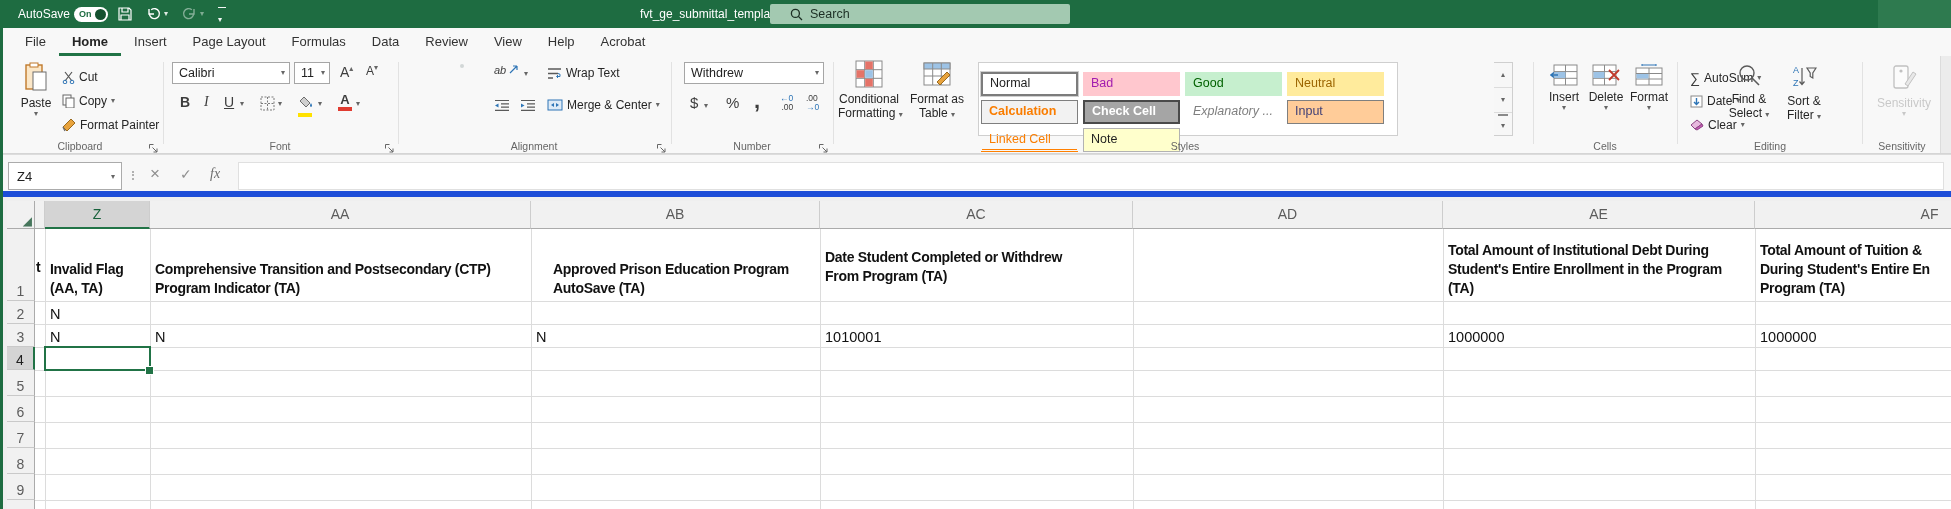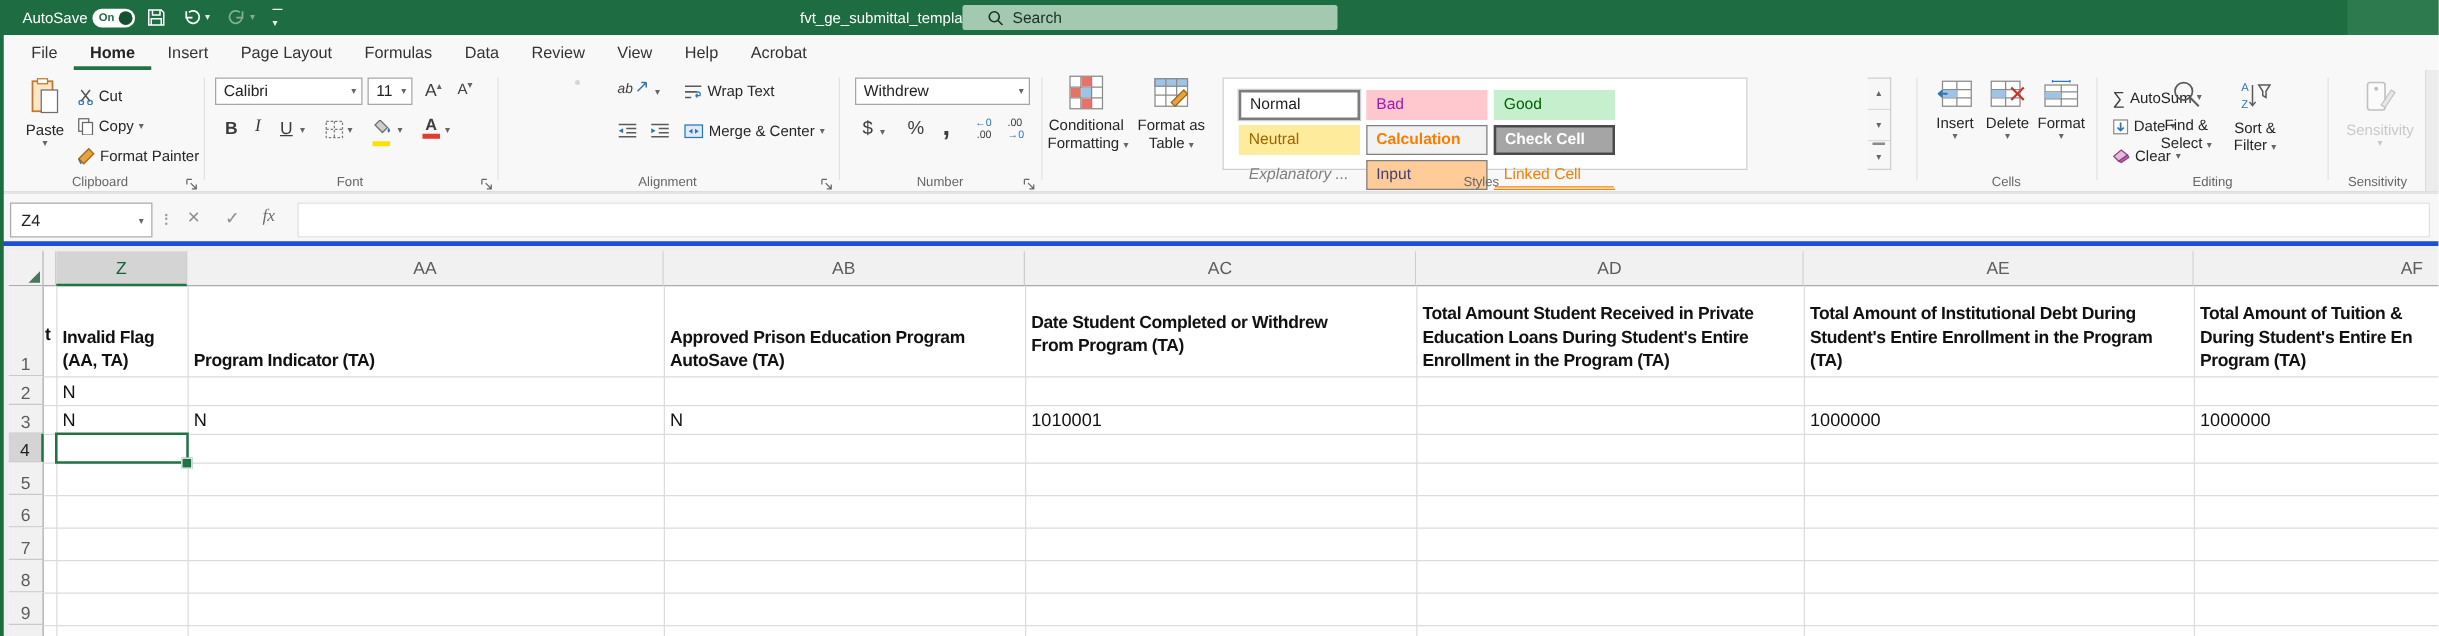--- a/index.html
+++ b/index.html
@@ -24,21 +24,21 @@
   .rlbl2{font-size:12px;color:#262626;white-space:nowrap;text-align:center}
   .chev{font-size:8px;color:#666;line-height:8px}
   .combo{background:#fff;border:1px solid #a6a6a6;font-size:12.5px;color:#222;box-sizing:border-box}
   .combo .cv{position:absolute;left:6px;top:3px;white-space:nowrap}
   .combo .cc{position:absolute;right:4px;top:6px}
   .chip{width:97px;height:24px;line-height:21px;padding:0 0 0 7px;box-sizing:border-box;
         font-size:12.5px;color:#1f1f1f;white-space:nowrap;overflow:hidden;border:1px solid transparent}
   .gal{display:flex;flex-wrap:wrap;gap:4px 5px;align-content:flex-start}
   .lines{width:15px;height:12px;background:repeating-linear-gradient(#5a5a5a 0 1.5px,transparent 1.5px 4.5px)}
   .hbtn{display:flex;align-items:center;gap:4px}
-  .fbar{left:0;top:154px;width:1951px;height:43px;background:#f7f7f7;border-top:1px solid #dcdcdc;border-bottom:4px solid #1d4ed8;box-sizing:border-box}
+  .fbar{left:0;top:154px;width:1951px;height:43px;background:#f7f7f7;border-top:1px solid #dcdcdc;border-bottom:6px solid #1d4ed8;box-sizing:border-box}
   .colhead{top:201px;height:28px;background:#f1f1f1;border-right:1px solid #cdcdcd;border-bottom:1px solid #ababab;
            box-sizing:border-box;font-size:14px;color:#5c5c5c;text-align:center;line-height:27px}
   .colhead.sel{background:#d4d4d4;color:#17613B;border-bottom:2px solid #217346;font-weight:400}
   .rowhead{left:7px;width:28px;background:#f1f1f1;border-right:1px solid #ababab;border-bottom:1px solid #c9c9c9;
            box-sizing:border-box;font-size:14px;color:#5c5c5c;display:flex;align-items:flex-end;justify-content:center;padding-bottom:1px}
   .rowhead.sel{background:#d4d4d4;color:#1f1f1f;border-right:2px solid #217346}
   .hcell{top:229px;height:72px;display:flex;flex-direction:column;justify-content:flex-end;align-items:flex-start;
          padding:0 0 3px 5px;box-sizing:border-box;font-size:14px;font-weight:700;letter-spacing:-0.3px;
          line-height:19px;color:#111;white-space:nowrap;overflow:hidden}
   .dcell{display:flex;align-items:flex-end;padding:0 0 2px 5px;box-sizing:border-box;font-size:14.5px;color:#111}
@@ -294,21 +294,21 @@
         <rect x="1" y="3" width="26" height="22" fill="#fff" stroke="#8a8a8a"></rect>
         <rect x="1" y="3" width="26" height="6" fill="#9DC3E6" stroke="#8a8a8a"></rect>
         <path d="M9.7 3 V25 M18.3 3 V25 M1 16 H27" stroke="#8a8a8a"></path>
         <path d="M14 22 L24 12 L27 15 L17 25 z" fill="#E8A33D" stroke="#9a6a1e"></path>
       </svg>
       <div class="rlbl2">Format as</div>
       <div class="rlbl2">
         <span>Table</span> <span class="chev">▾</span>
       </div>
     </div>
-    <div class="ab gal" style="left:978px;top:6px;width:420px;height:74px;background:#fff;border:1px solid #cfcfcf;box-sizing:border-box;padding:9px 12px">
+    <div class="ab gal" style="left:978px;top:6px;width:420px;height:74px;background:#fff;border:1px solid #cfcfcf;box-sizing:border-box;padding:9px 2px">
       <span class="chip" style="background:#ffffff;color:#1f1f1f;border:2px solid #7c7c7c;box-shadow:0 0 0 1px #cfcfcf;line-height:19px">Normal</span>
       <span class="chip" style="background:#FFC7CE;color:#a21caf">Bad</span>
       <span class="chip" style="background:#C6EFCE;color:#006100">Good</span>
       <span class="chip" style="background:#FFEB9C;color:#9C6500">Neutral</span>
       <span class="chip" style="background:#F2F2F2;color:#FA7D00;font-weight:700;border:1px solid #7F7F7F">Calculation</span>
       <span class="chip" style="background:#A5A5A5;color:#ffffff;font-weight:700;border:2px solid #4a4a4a;line-height:19px">Check Cell</span>
       <span class="chip" style="color:#7F7F7F;font-style:italic">Explanatory ...</span>
       <span class="chip" style="background:#FFCC99;color:#3F3F76;border:1px solid #7F7F7F">Input</span>
       <span class="chip" style="color:#FA7D00;border-bottom:3px double #FF8001">Linked Cell</span>
       <span class="chip" style="background:#FFFFCC;color:#1f1f1f;border:1px solid #B2B2B2">Note</span>
@@ -470,34 +470,30 @@
     <div class="ab" style="left:35px;top:277px;width:1916px;height:1px;background:#dcdcdc"></div>
     <div class="ab" style="left:35px;top:303px;width:1916px;height:1px;background:#dcdcdc"></div>
 
     <div class="ab" style="left:36px;top:62px;width:9px;height:20px;overflow:hidden;font-size:14px;font-weight:700;color:#111">t</div>
 
     <div class="ab hcell" style="left:45px;width:105px;top:32px">
       <span>Invalid Flag</span>
         <span>(AA, TA)</span>
     </div>
     <div class="ab hcell" style="left:150px;width:381px;top:32px">
+      <span>Comprehensive Transition and Postsecondary (CTP)</span>
         <span>Program Indicator (TA)</span>
     </div>
-    <div class="ab hcell" style="left:531px;width:289px;top:32px">
+    <div class="ab hcell" style="left:548px;width:289px;top:32px">
       <span>Approved Prison Education Program</span>
         <span>AutoSave (TA)</span>
     </div>
     <div class="ab hcell" style="left:820px;width:313px;top:20px">
       <span>Date Student Completed or Withdrew</span>
         <span>From Program (TA)</span>
-    </div>
-    <div class="ab hcell" style="left:1133px;width:310px;top:32px">
-      <span>Total Amount Student Received in Private</span>
-        <span>Education Loans During Student's Entire</span>
-        <span>Enrollment in the Program (TA)</span>
     </div>
     <div class="ab hcell" style="left:1443px;width:312px;top:32px">
       <span>Total Amount of Institutional Debt During</span>
         <span>Student's Entire Enrollment in the Program</span>
         <span>(TA)</span>
     </div>
     <div class="ab hcell" style="left:1755px;width:196px;top:32px">
       <span>Total Amount of Tuition &amp;</span>
         <span>During Student's Entire En</span>
         <span>Program (TA)</span>

